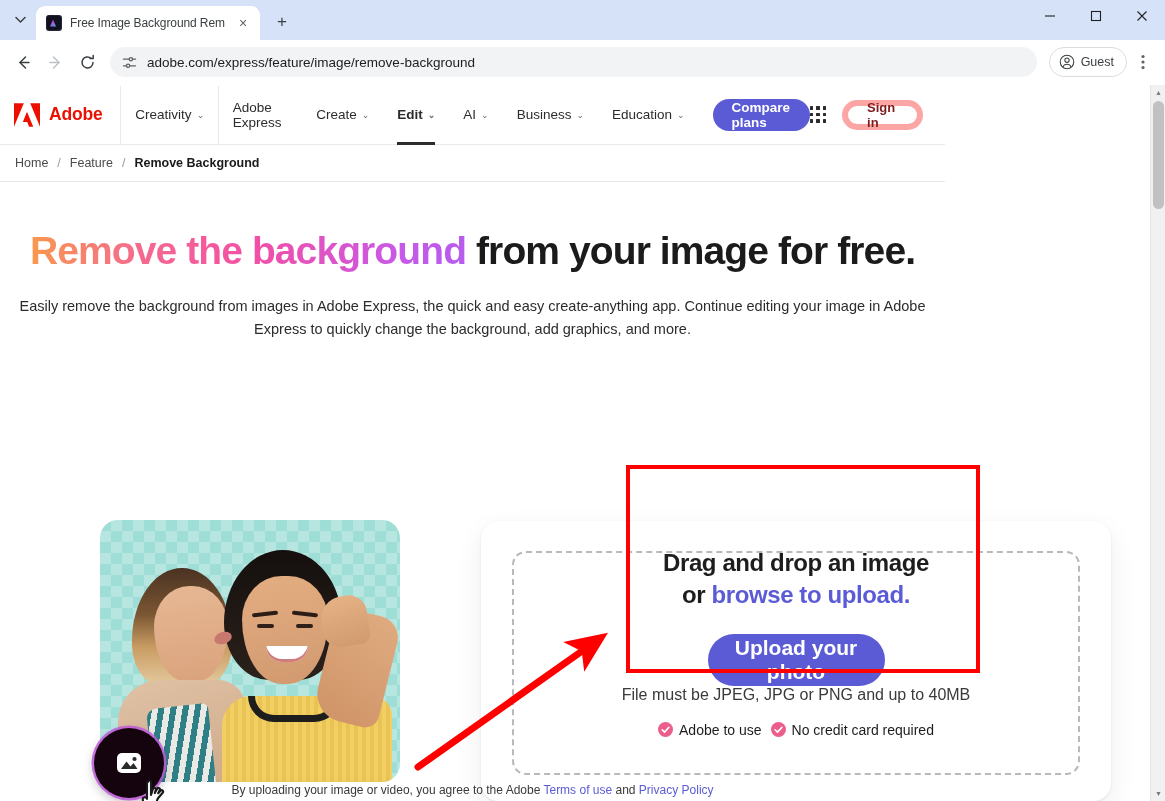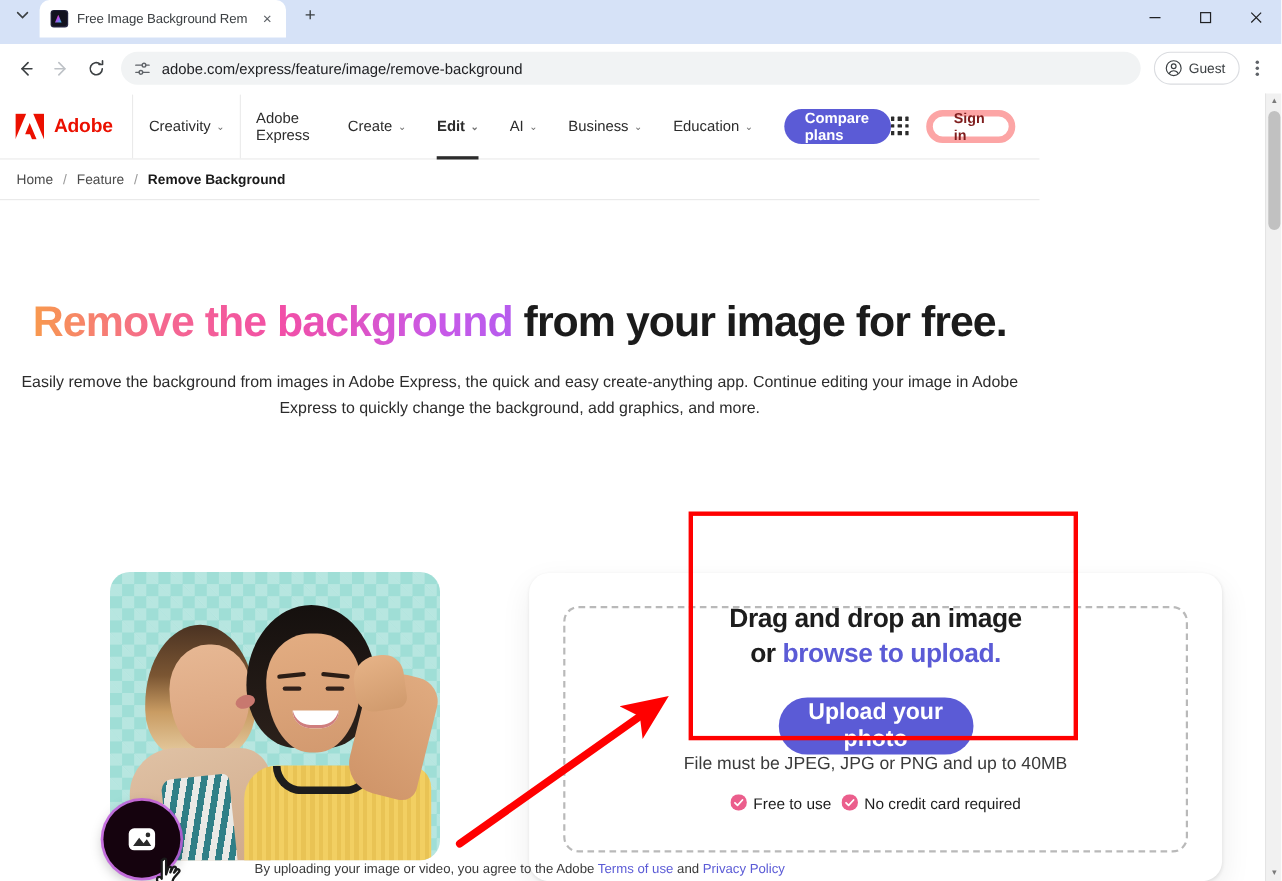--- a/index.html
+++ b/index.html
@@ -8,21 +8,21 @@
     font-family: "Liberation Sans", sans-serif;
     overflow: hidden;
     background: #fff;
   }
 
   
   .browser { width: 1165px; height: 801px; position: relative; }
 
   .tabstrip {
     height: 40px; background: #d6e2f7;
-    display: flex; position: relative;
+    display: flex; align-items: flex-end; position: relative;
   }
   .tab-listbtn {
     width: 28px; height: 28px; margin: 0 2px 6px 6px;
     border-radius: 50%; display: flex; align-items: center; justify-content: center;
     color: #3c4043; font-size: 11px;
   }
   .tab {
     height: 34px; width: 224px; background: #fff;
     border-radius: 9px 9px 0 0; display: flex; align-items: center;
     padding: 0 8px 0 10px; gap: 8px; position: relative;
@@ -130,21 +130,20 @@
   }
   .crumb { color: #4b4b4b; }
   .crumb.current { color: #1a1a1a; font-weight: 700; }
   .crumb-sep { color: #9a9a9a; }
 
   
   .hero { padding-top: 48px; text-align: center; }
   .headline {
     font-size: 39px; font-weight: 800; letter-spacing: -0.9px; line-height: 1.1;
     color: #1b1b1b;
-    margin-top: 42px;
   }
   .grad {
     background: linear-gradient(90deg,#F8994E 0%, #F56A8E 25%, #F24FA7 52%, #C859E8 85%, #B65CEE 100%);
     -webkit-background-clip: text; background-clip: text; color: transparent;
   }
   .subhead {
     margin: 22px auto 0; max-width: 1110px; font-size: 14.5px; color: #2c2c2c;
     line-height: 1.6;
   }
 
@@ -481,21 +480,21 @@
               <span>or </span><span class="dz-link">browse to upload.</span>
             </div>
             <div class="upload-btn">Upload your photo</div>
             <div class="dz-note">File must be JPEG, JPG or PNG and up to 40MB</div>
             <div class="dz-checks">
               <span class="chk">
                 <svg class="chk-ic" viewBox="0 0 16 16">
                   <circle cx="8" cy="8" r="8" fill="#EB5E8C"></circle>
                   <path d="M4.4 8.3 L6.9 10.8 L11.7 5.6" stroke="#fff" stroke-width="1.7" fill="none" stroke-linecap="round" stroke-linejoin="round"></path>
                 </svg>
-                <span>Free to use</span>
+                <span>Adobe to use</span>
               </span>
               <span class="chk">
                 <svg class="chk-ic" viewBox="0 0 16 16">
                   <circle cx="8" cy="8" r="8" fill="#EB5E8C"></circle>
                   <path d="M4.4 8.3 L6.9 10.8 L11.7 5.6" stroke="#fff" stroke-width="1.7" fill="none" stroke-linecap="round" stroke-linejoin="round"></path>
                 </svg>
                 <span>No credit card required</span>
               </span>
             </div>
           </div>

